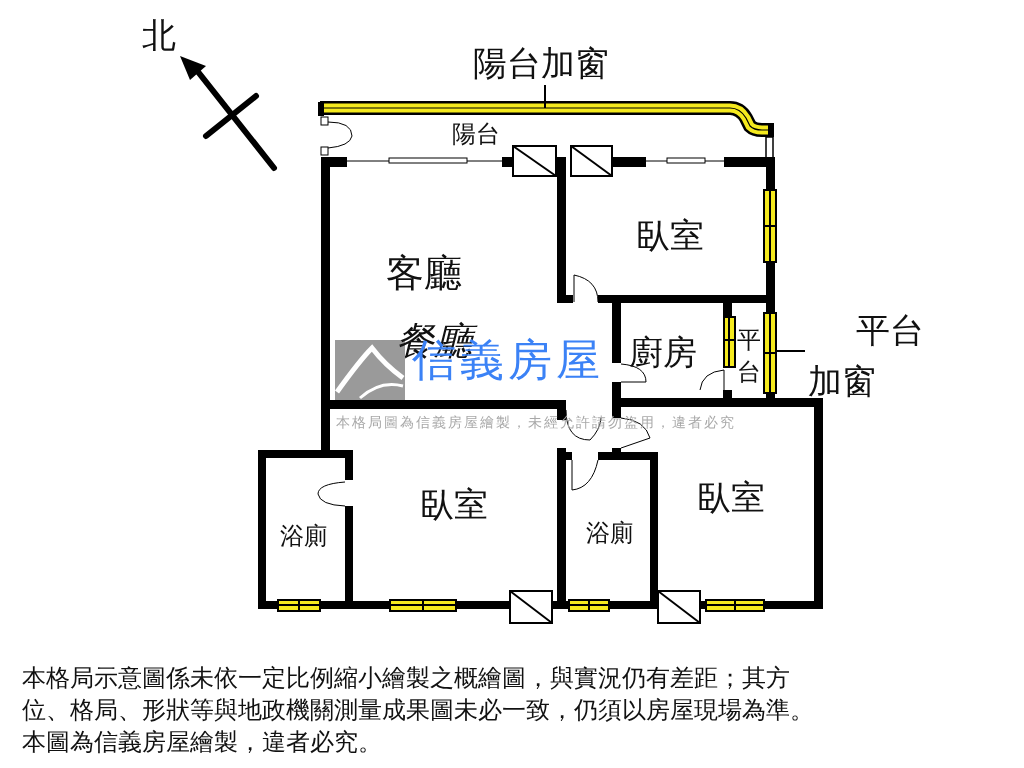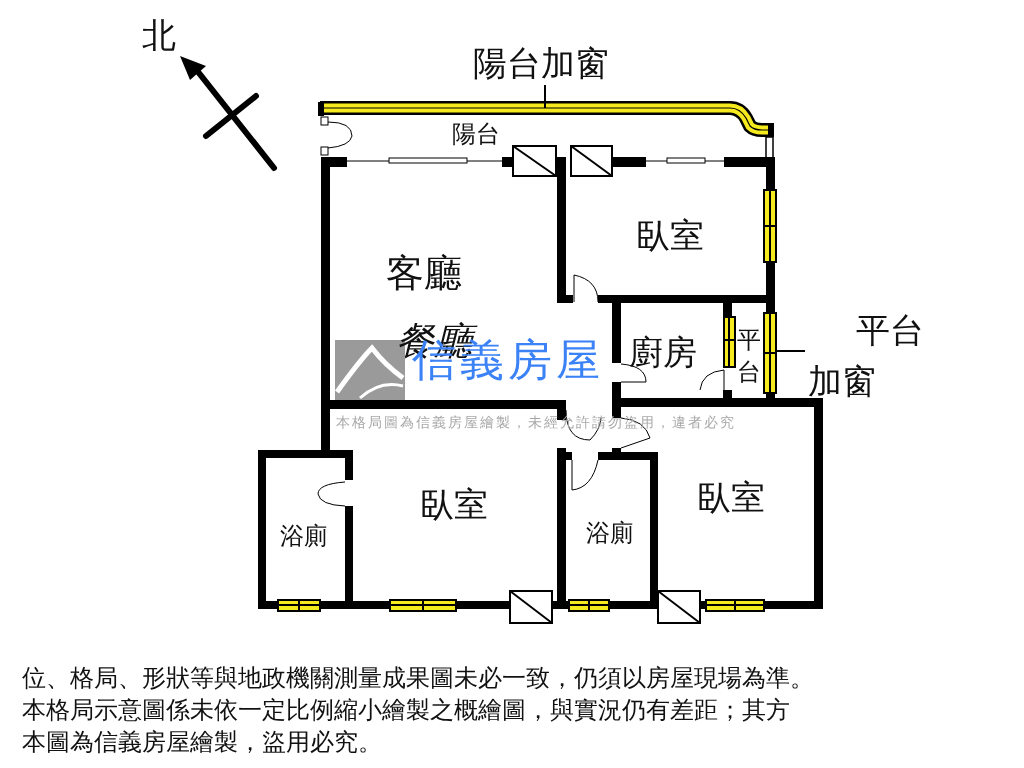--- a/index.html
+++ b/index.html
@@ -171,16 +171,16 @@
 
 <div class="lbl room-md" style="left:420px; top:487px;">臥室</div>
 <div class="lbl room-sm" style="left:280px; top:524px;">浴廁</div>
 <div class="lbl room-sm" style="left:586px; top:521px;">浴廁</div>
 <div class="lbl room-md" style="left:697px; top:480px;">臥室</div>
 
 <div class="watermark-logo" style="left:412px; top:338px;">信義房屋</div>
 <div class="watermark-small" style="left:336px; top:414px;">本格局圖為信義房屋繪製，未經允許請勿盜用，違者必究</div>
 
 <div class="disclaimer">
+  <div>本格局示意圖係未依一定比例縮小繪製之概繪圖，與實況仍有差距；其方</div>
   <div>位、格局、形狀等與地政機關測量成果圖未必一致，仍須以房屋現場為準。</div>
-  <div>本格局示意圖係未依一定比例縮小繪製之概繪圖，與實況仍有差距；其方</div>
-  <div>本圖為信義房屋繪製，盜用必究。</div>
+  <div>本圖為信義房屋繪製，違者必究。</div>
 </div>
 
 </body></html>

